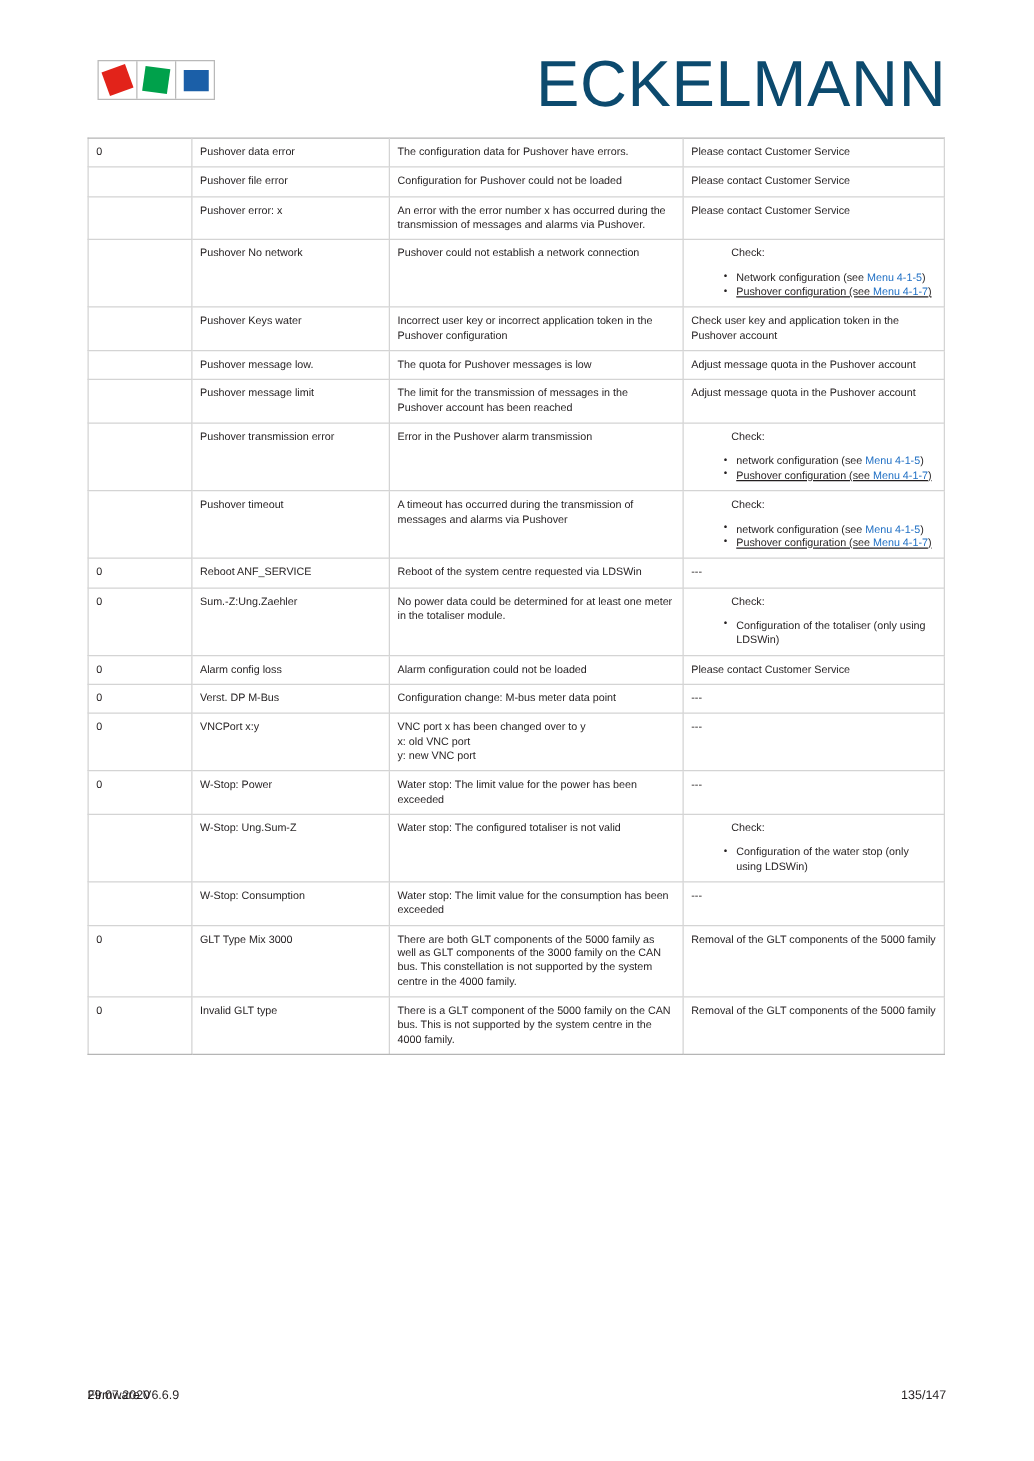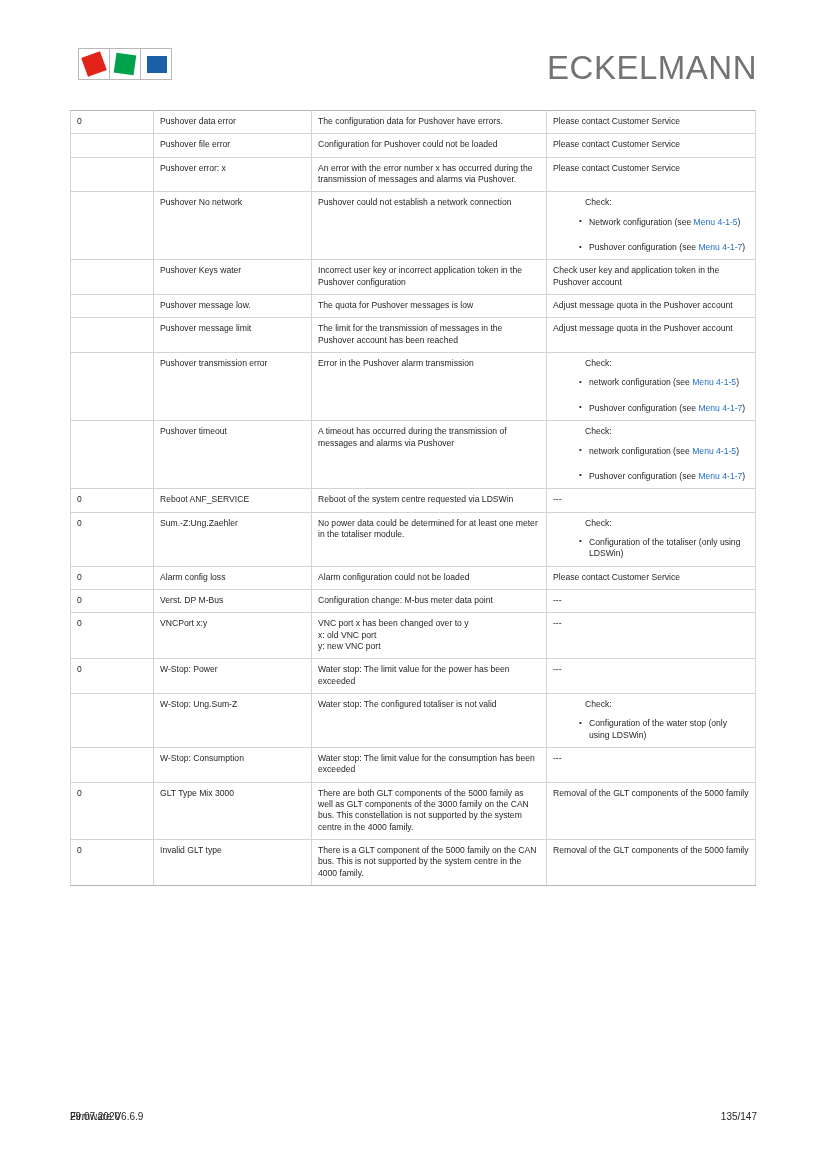--- a/index.html
+++ b/index.html
@@ -53,23 +53,23 @@
     top: 5px;
   }
   .sq.red   { background: #e2231a; transform: rotate(-20deg); }
   .sq.green { background: #00a14b; transform: rotate(8deg); }
   .sq.blue  { background: #1b5fa8; transform: none; left: 6px; top: 7px; width: 20px; height: 17px;}
 
   .brand {
     position: absolute;
     right: 0;
     top: 0;
-    font-size: 33px;
+    font-size: 52px;
     letter-spacing: 0.5px;
-    color: #737373;
+    color: #0c4a6e;
     font-weight: 400;
     line-height: 52px;
     white-space: nowrap;
   }
 
   
   .tbl-wrap {
     position: absolute;
     left: 70px;
     top: 110px;
@@ -107,21 +107,21 @@
     margin: 0;
     padding: 0 0 0 26px;
     list-style: none;
   }
   ul.bullets li {
     position: relative;
     padding-left: 10px;
     margin: 0 0 0 0;
     line-height: 1.32;
   }
-  ul.bullets li + li { margin-top: 14px; }
+  ul.bullets li + li { margin-top: 0px; text-decoration: underline; }
   ul.bullets li:before {
     content: "\2022";
     position: absolute;
     left: 0;
     top: -0.5px;
     font-size: 8px;
   }
   ul.bullets.spaced { margin-top: 8px; }
   a.menu-link {
     color: #1f6fc4;

